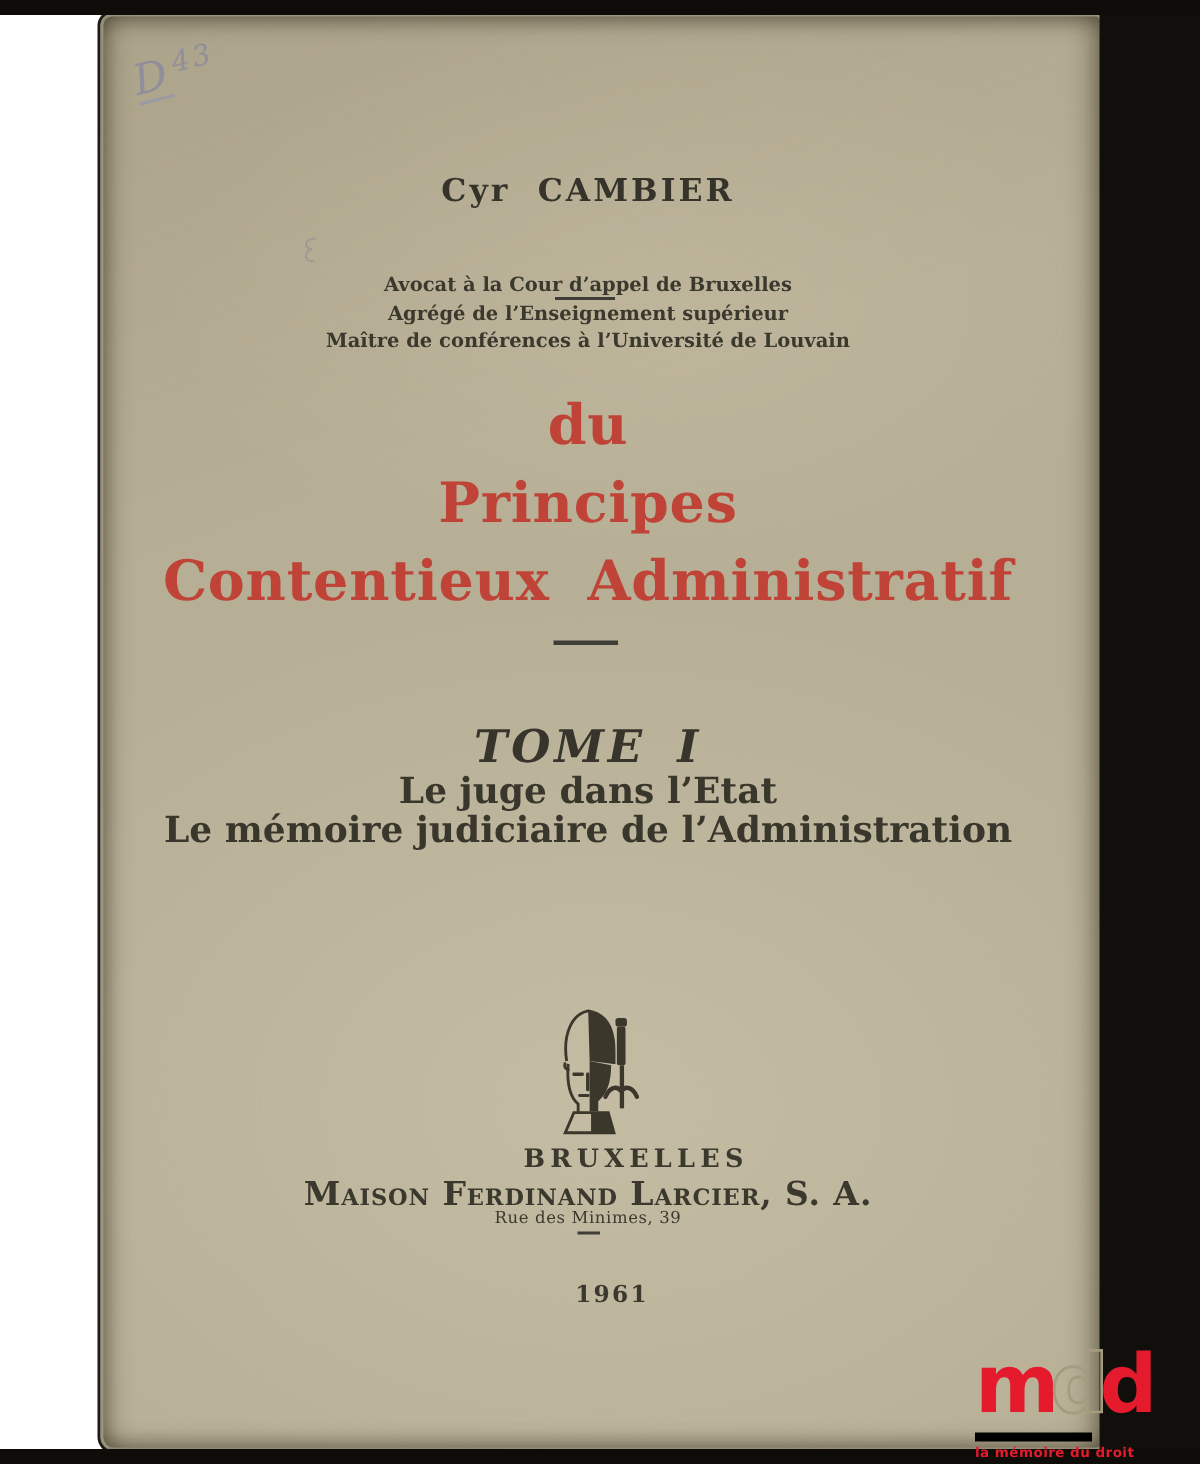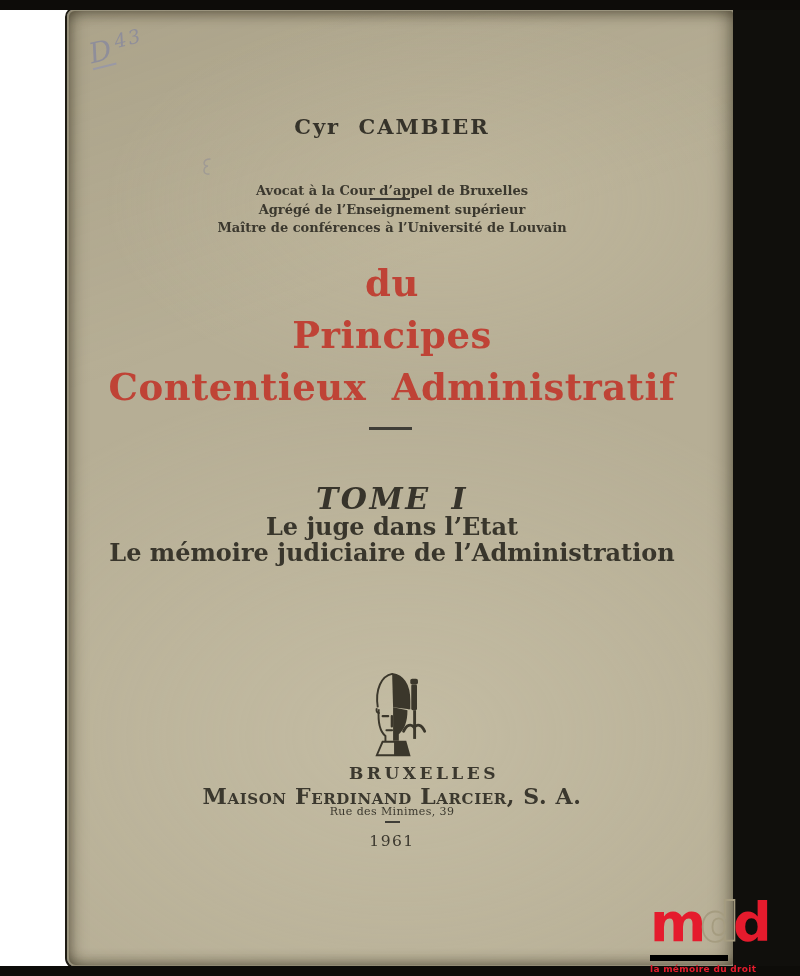--- a/index.html
+++ b/index.html
@@ -50,21 +50,21 @@
   
   .tome{top:470px;font-size:30px;font-weight:bold;letter-spacing:2.5px;word-spacing:8px;color:#37342b;font-style:italic;}
   .subtitles{top:503px;font-size:24px;font-weight:bold;line-height:25.5px;color:#39362c;}
   
   .emblem{position:absolute;left:294px;top:660px;width:64px;height:88px;}
   
   .city{top:752px;font-size:17px;font-weight:600;letter-spacing:3.5px;color:#3b382e;padding-left:32px;}
   .maison{top:772px;font-size:22px;font-weight:bold;font-variant:small-caps;letter-spacing:0.6px;color:#3b382e;}
   .address{top:794px;font-size:11px;font-weight:normal;letter-spacing:0.4px;color:#3b382e;}
   .mini-dash{left:316px;top:810px;width:15px;height:2px;}
-  .year{top:821px;font-size:15.5px;font-weight:normal;letter-spacing:1.5px;color:#3b382e;}
+  .year{top:842px;font-size:15.5px;font-weight:bold;letter-spacing:1.5px;color:#3b382e;margin-left:16px;}
   
   .watermark{position:absolute;left:642px;top:898px;width:160px;z-index:10;font-family:"DejaVu Sans", sans-serif;}
   .wm-letters{margin-left:8px;font-size:54px;font-weight:bold;letter-spacing:-6px;line-height:50px;height:52px;}
   .wm-red{color:#e51b2d;}
   .wm-outline{color:transparent;-webkit-text-stroke:1.8px #a59c80;}
   .wm-bar{margin-left:8px;margin-top:5px;width:78px;height:6px;background:#000;}
   .wm-caption{margin-left:8px;margin-top:3px;font-size:9px;font-weight:bold;letter-spacing:0.3px;white-space:nowrap;color:#e51b2d;}
 </style>
 </head>
 <body>

